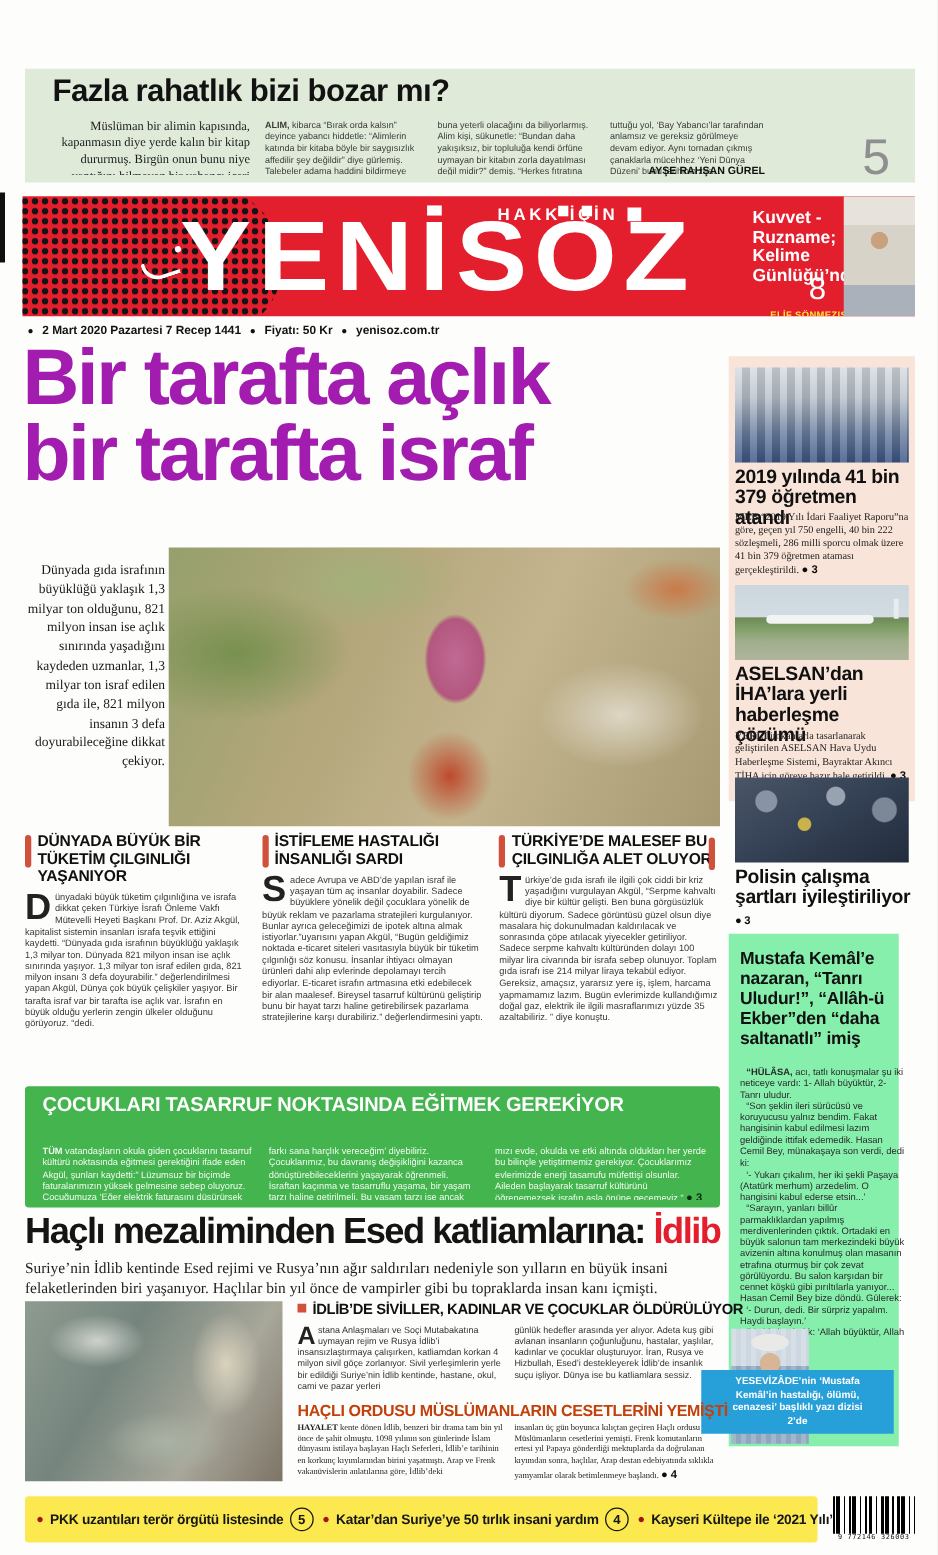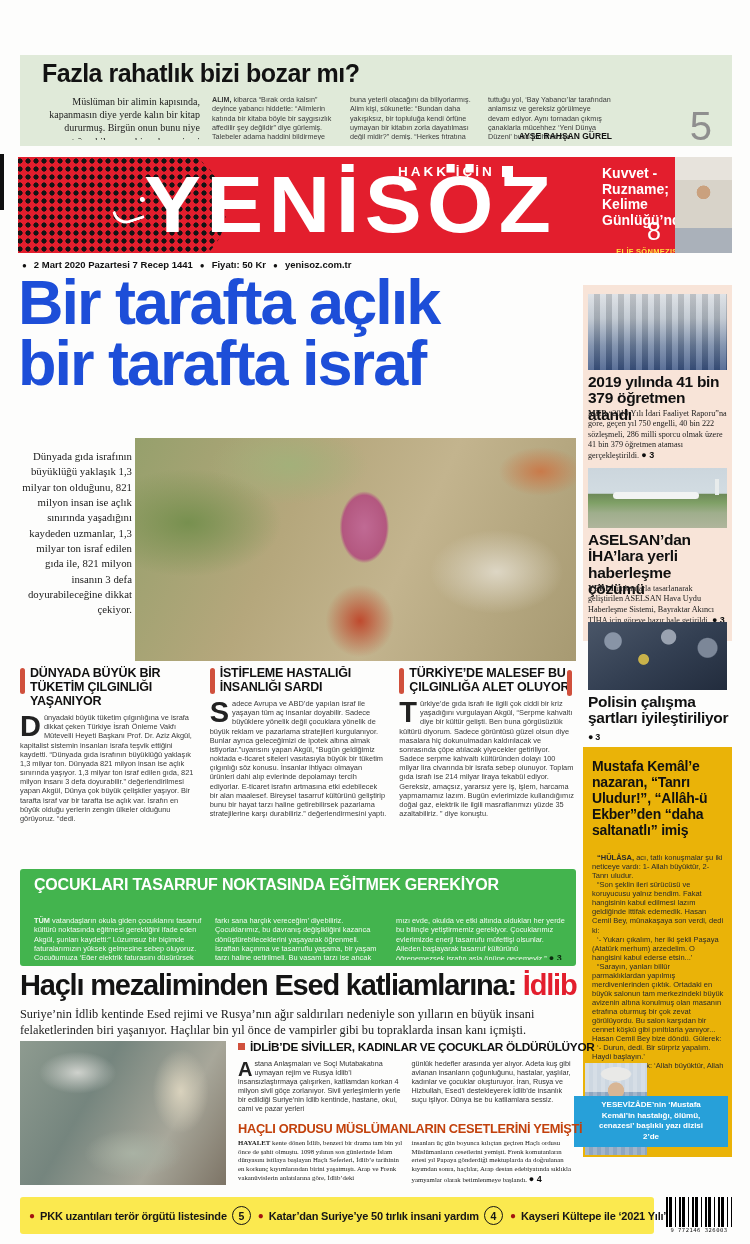--- a/index.html
+++ b/index.html
@@ -32,21 +32,21 @@
   .promo-author{position:absolute;left:578px;top:90px;width:110px;text-align:center;color:#ffe23d;font-size:7.5px;font-weight:700;letter-spacing:.3px;}
   .ph-elif{position:absolute;right:0;top:0;width:57px;height:104px;
     background:radial-gradient(circle 11px at 50% 34%, #caa17e 0 60%, transparent 65%),
       linear-gradient(#e7e3dc 0 22%, #d8d3c9 22% 68%, #aab1ba 68%);}
 
   
   .dateline{left:22px;top:259px;display:flex;gap:7px;align-items:baseline;font-size:9.5px;font-weight:600;color:#111;}
   .dot{font-size:8px;line-height:1;}
 
   
-  .headline{left:18px;top:272px;font-size:63px;font-weight:700;line-height:.97;letter-spacing:-2px;color:#1d4ed8;}
+  .headline{left:18px;top:272px;font-size:63px;font-weight:700;line-height:.97;letter-spacing:-2px;color:#a21caf;}
   .intro{left:20px;top:449px;width:112px;font-family:"Liberation Serif",serif;font-size:10.8px;line-height:1.42;text-align:right;color:#1a1a1a;}
   .ph-lead{left:135px;top:438px;width:441px;height:223px;
     background:
       radial-gradient(ellipse 40px 58px at 52% 40%, #c06a94 0%, #b3577f 55%, transparent 62%),
       radial-gradient(ellipse 52px 55px at 51% 82%, #bf4a2e 0%, transparent 66%),
       radial-gradient(ellipse 95px 60px at 82% 60%, #ddd6c4 0%, transparent 70%),
       radial-gradient(ellipse 130px 75px at 12% 38%, #77904f 0%, transparent 72%),
       radial-gradient(ellipse 110px 55px at 35% 12%, #a3b07a 0%, transparent 72%),
       radial-gradient(ellipse 60px 35px at 92% 15%, #c97a4a 0%, transparent 70%),
       linear-gradient(115deg,#96a06c 0%,#b5a77c 35%,#c3b48e 60%,#a79a72 100%);}
@@ -69,21 +69,21 @@
   .ph-police{top:337px;height:68px;background:
       radial-gradient(circle 15px at 18% 28%, #8894a6 0 55%, transparent 62%),
       radial-gradient(circle 13px at 58% 22%, #99a2b0 0 55%, transparent 62%),
       radial-gradient(circle 17px at 86% 38%, #7c8798 0 55%, transparent 62%),
       radial-gradient(circle 9px at 40% 55%, #c9b24a 0 55%, transparent 65%),
       linear-gradient(150deg,#4a5668 0%,#333f52 52%,#222c3d 100%);}
   .sb-h3{top:409px;}
   .pg{white-space:nowrap;font-family:"Liberation Sans",sans-serif;font-weight:700;font-size:9px;color:#0d0d0d;}
 
   
-  .bluebox{left:583px;top:747px;width:149px;height:410px;background:#eab308;}
+  .bluebox{left:583px;top:747px;width:136px;height:410px;background:#86efac;}
   .bb-title{position:absolute;left:9px;top:12px;width:133px;font-size:14px;font-weight:700;line-height:1.14;letter-spacing:-.2px;color:#101010;}
   .bb-body{position:absolute;left:9px;top:106px;width:133px;height:228px;overflow:hidden;font-size:7.5px;line-height:1.21;color:#2a2a2a;}
   .bb-body p{margin:0;text-indent:5px;}
   .ph-man{position:absolute;left:2px;bottom:2px;width:62px;height:92px;background:
       radial-gradient(ellipse 24px 11px at 50% 12%, #e9e9e7 0 60%, transparent 66%),
       radial-gradient(circle 13px at 50% 30%, #d8b695 0 60%, transparent 66%),
       repeating-linear-gradient(90deg, rgba(255,255,255,.18) 0 4px, transparent 4px 8px),
       linear-gradient(#cdd7e1 0 32%, #8fa6c0 32% 100%);}
   .bb-banner{position:absolute;right:4px;bottom:10px;width:108px;background:#27a0d9;color:#fff;
       font-size:8px;font-weight:700;line-height:1.35;text-align:center;padding:4px 23px;}

